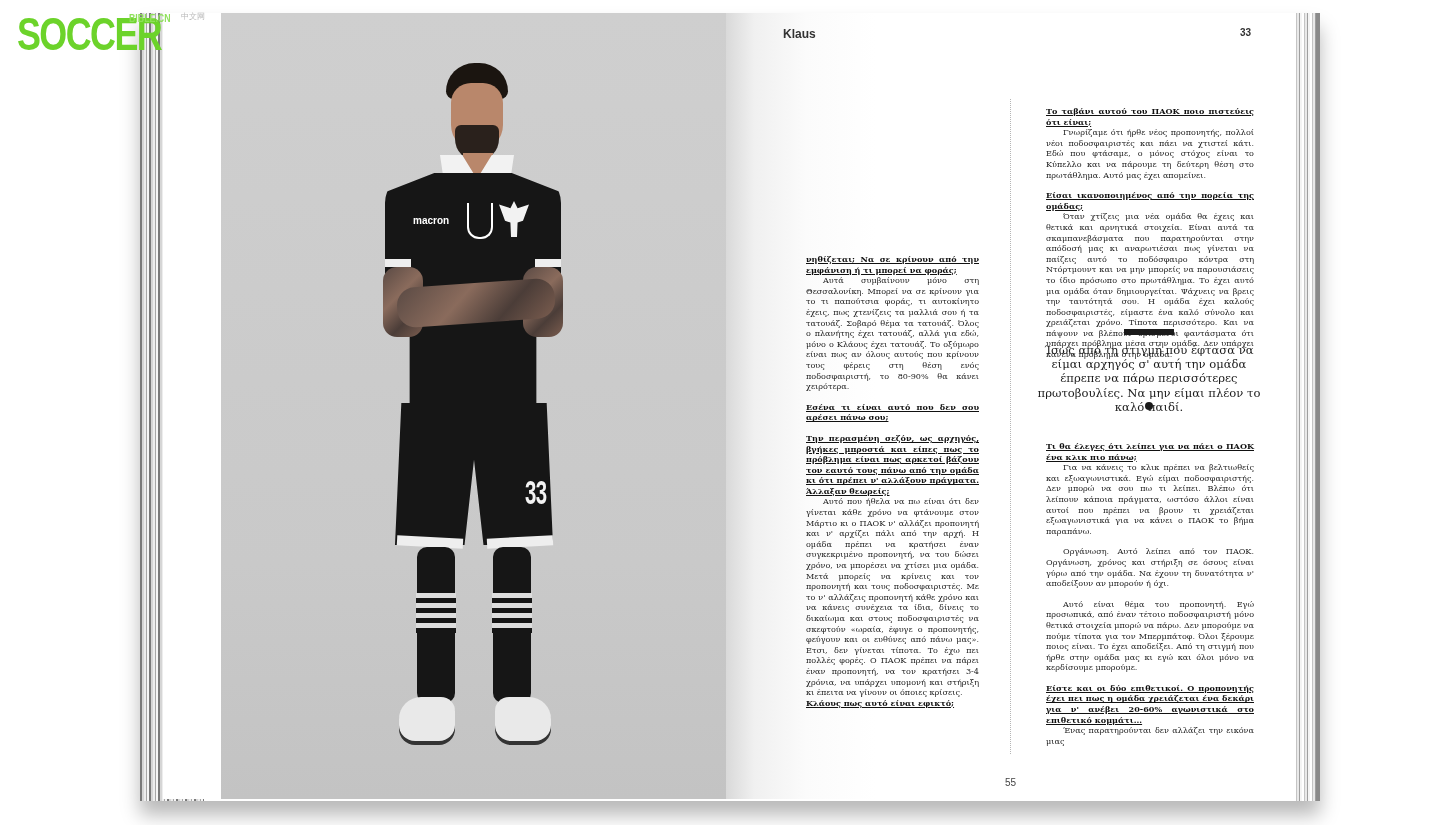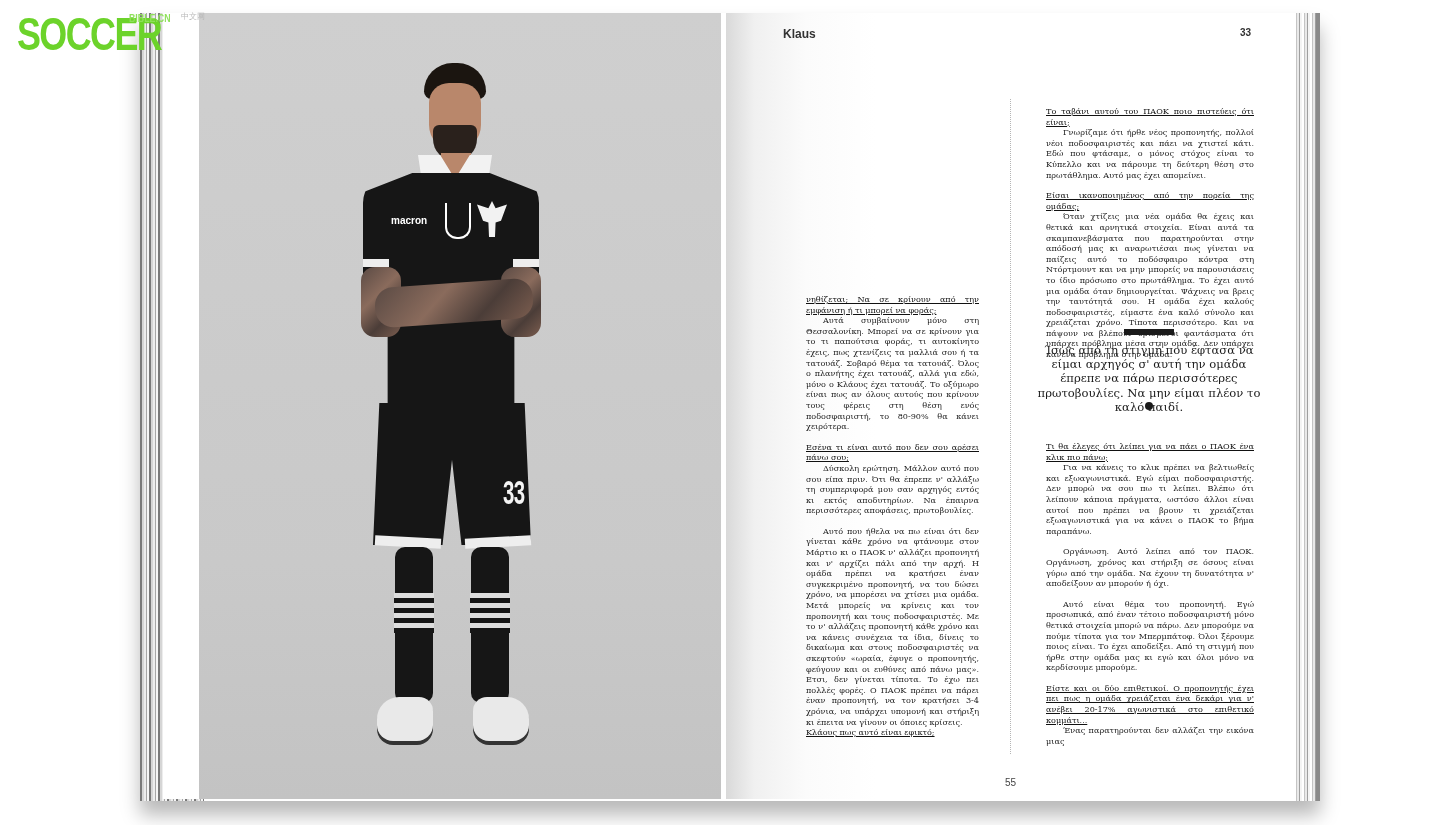--- a/index.html
+++ b/index.html
@@ -10,41 +10,41 @@
   .logo-main { font-family:"Liberation Sans", sans-serif; font-size:46px; font-weight:700; color:#6cd32a; letter-spacing:-2px; transform:scaleX(0.78); transform-origin:left top; line-height:44px; width:108px; }
   .logo-side { margin-left:4px; display:flex; flex-direction:row; }
   .logo-sub { font-family:"Liberation Sans", sans-serif; font-size:11px; font-weight:700; color:#8ee05a; line-height:12px; transform:scaleX(0.8); transform-origin:left top; }
   .logo-sub2 { font-family:"Liberation Sans", sans-serif; font-size:8px; color:#b8b8b8; line-height:10px; }
 
   
   .mag { position:absolute; left:140px; top:13px; width:1180px; height:788px; box-shadow:0 14px 18px rgba(0,0,0,0.28); }
   .edge-left { position:absolute; left:0; top:0; width:64px; height:100%;
     background:repeating-linear-gradient(90deg,#7a7a7a 0 2px,#d6d6d6 2px 4px,#ededed 4px 6px,#a7a7a7 6px 7px,#f6f6f6 7px 9px); }
   .left-page { position:absolute; left:23px; top:0; width:563px; height:786px; background:#ffffff; }
-  .photo { position:absolute; left:36px; top:0; width:522px; height:786px; background:linear-gradient(180deg,#cfcfcf 0%,#c9c9c9 70%,#c3c3c3 100%); overflow:hidden; }
+  .photo { position:absolute; left:58px; top:0; width:522px; height:786px; background:linear-gradient(180deg,#cfcfcf 0%,#c9c9c9 70%,#c3c3c3 100%); overflow:hidden; }
   .right-page { position:absolute; left:586px; top:0; width:568px; height:786px;
     background:linear-gradient(90deg,#d9d9d9 0px,#f0f0f0 28px,#fbfbfb 80px,#ffffff 150px); }
   .edge-right { position:absolute; left:1154px; top:0; width:26px; height:100%;
     background:repeating-linear-gradient(90deg,#ffffff 0 2px,#c4c4c4 2px 3px,#e9e9e9 3px 5px,#9f9f9f 5px 6px,#f4f4f4 6px 8px); }
   .edge-right::after { content:""; position:absolute; right:0; top:0; width:4px; height:100%; background:#8a8a8a; }
 
   
   .fig { position:absolute; }
   .skin { background:#b9876b; }
   .tattoo { background:linear-gradient(135deg,#5a4a44,#8a6b5c 40%,#4b3d38 70%,#7b5d4f); }
   .black { background:#161616; }
 
   
   .run-head { position:absolute; left:57px; top:14px; font-family:"Liberation Sans", sans-serif; font-weight:700; font-size:12px; color:#333; }
   .page-num { position:absolute; left:514px; top:14px; font-family:"Liberation Sans", sans-serif; font-weight:700; font-size:10px; color:#333; }
   .folio { position:absolute; left:279px; top:764px; font-family:"Liberation Sans", sans-serif; font-size:10px; color:#444; }
   .col { position:absolute; font-size:8.1px; line-height:10.6px; color:#222; text-align:justify; }
-  .col1 { left:80px; top:241px; width:173px;margin-top:40px; }
+  .col1 { left:80px; top:241px; width:173px; }
   .col2 { left:320px; top:93px; width:208px; }
-  .q { font-weight:400; text-decoration:underline; color:#111; margin:0; }
+  .q { font-weight:700; text-decoration:underline; color:#111; margin:0; }
   .a { margin:0; text-indent:17px; }
   .gap { height:10px; }
   .divider { position:absolute; left:284px; top:86px; height:655px; border-left:1px dotted #b5b5b5; }
 
   .pull-bar { position:absolute; left:398px; top:316px; width:50px; height:6px; background:#1a1a1a; }
   .pull { position:absolute; left:305px; top:330px; width:236px; font-size:11.6px; line-height:14.2px; text-align:center; color:#1b1b1b; }
   .pull-dot { position:absolute; left:419px; top:389px; width:8px; height:8px; border-radius:50%; background:#1a1a1a; }
 </style>
 </head>
 <body>
@@ -99,22 +99,22 @@
 
   <div class="right-page">
     <div class="run-head">Klaus</div>
     <div class="page-num">33</div>
 
     <div class="col col1" id="col1">
         <p class="q">νηθίζεται; Να σε κρίνουν από την εμφάνιση ή τι μπορεί να φοράς;</p>
         <p class="a">Αυτά συμβαίνουν μόνο στη Θεσσαλονίκη. Μπορεί να σε κρίνουν για το τι παπούτσια φοράς, τι αυτοκίνητο έχεις, πως χτενίζεις τα μαλλιά σου ή τα τατουάζ. Σοβαρό θέμα τα τατουάζ. Όλος ο πλανήτης έχει τατουάζ, αλλά για εδώ, μόνο ο Κλάους έχει τατουάζ. Το οξύμωρο είναι πως αν όλους αυτούς που κρίνουν τους φέρεις στη θέση ενός ποδοσφαιριστή, το 80-90% θα κάνει χειρότερα.</p>
         <div class="gap"></div>
         <p class="q">Εσένα τι είναι αυτό που δεν σου αρέσει πάνω σου;</p>
-        <p class="a">Δύσκολη ερώτηση. Μάλλον αυτό που σου είπα πριν. Ότι θα έπρεπε ν' αλλάξω τη συμπεριφορά μου σαν αρχηγός εντός κι εκτός αποδυτηρίων. Να έπαιρνα περισσότερες αποφάσεις, πρωτοβουλίες.</p>
         <div class="gap"></div>
+        <p class="q">Την περασμένη σεζόν, ως αρχηγός, βγήκες μπροστά και είπες πως το πρόβλημα είναι πως αρκετοί βάζουν τον εαυτό τους πάνω από την ομάδα κι ότι πρέπει ν' αλλάξουν πράγματα. Άλλαξαν θεωρείς;</p>
         <p class="a">Αυτό που ήθελα να πω είναι ότι δεν γίνεται κάθε χρόνο να φτάνουμε στον Μάρτιο κι ο ΠΑΟΚ ν' αλλάζει προπονητή και ν' αρχίζει πάλι από την αρχή. Η ομάδα πρέπει να κρατήσει έναν συγκεκριμένο προπονητή, να του δώσει χρόνο, να μπορέσει να χτίσει μια ομάδα. Μετά μπορείς να κρίνεις και τον προπονητή και τους ποδοσφαιριστές. Με το ν' αλλάζεις προπονητή κάθε χρόνο και να κάνεις συνέχεια τα ίδια, δίνεις το δικαίωμα και στους ποδοσφαιριστές να σκεφτούν «ωραία, έφυγε ο προπονητής, φεύγουν και οι ευθύνες από πάνω μας». Ετσι, δεν γίνεται τίποτα. Το έχω πει πολλές φορές. Ο ΠΑΟΚ πρέπει να πάρει έναν προπονητή, να τον κρατήσει 3-4 χρόνια, να υπάρχει υπομονή και στήριξη κι έπειτα να γίνουν οι όποιες κρίσεις.</p>
         <p class="q">Κλάους πως αυτό είναι εφικτό;</p>
       </div>
     <div class="divider"></div>
     <div class="col col2" id="col2">
         <p class="q">Το ταβάνι αυτού του ΠΑΟΚ ποιο πιστεύεις ότι είναι;</p>
         <p class="a">Γνωρίζαμε ότι ήρθε νέος προπονητής, πολλοί νέοι ποδοσφαιριστές και πάει να χτιστεί κάτι. Εδώ που φτάσαμε, ο μόνος στόχος είναι το Κύπελλο και να πάρουμε τη δεύτερη θέση στο πρωτάθλημα. Αυτό μας έχει απομείνει.</p>
         <div class="gap"></div>
         <p class="q">Είσαι ικανοποιημένος από την πορεία της ομάδας;</p>
         <p class="a">Όταν χτίζεις μια νέα ομάδα θα έχεις και θετικά και αρνητικά στοιχεία. Είναι αυτά τα σκαμπανεβάσματα που παρατηρούνται στην απόδοσή μας κι αναρωτιέσαι πως γίνεται να παίζεις αυτό το ποδόσφαιρο κόντρα στη Ντόρτμουντ και να μην μπορείς να παρουσιάσεις το ίδιο πρόσωπο στο πρωτάθλημα. Το έχει αυτό μια ομάδα όταν δημιουργείται. Ψάχνεις να βρεις την ταυτότητά σου. Η ομάδα έχει καλούς ποδοσφαιριστές, είμαστε ένα καλό σύνολο και χρειάζεται χρόνο. Τίποτα περισσότερο. Και να πάψουν να βλέπουν ορισμένοι φαντάσματα ότι υπάρχει πρόβλημα μέσα στην ομάδα. Δεν υπάρχει κανένα πρόβλημα στην ομάδα.</p>
@@ -125,21 +125,21 @@
     <div class="pull-dot"></div>
 
     <div class="col col2" id="col2b" style="top:428px;">
         <p class="q">Τι θα έλεγες ότι λείπει για να πάει ο ΠΑΟΚ ένα κλικ πιο πάνω;</p>
         <p class="a">Για να κάνεις το κλικ πρέπει να βελτιωθείς και εξωαγωνιστικά. Εγώ είμαι ποδοσφαιριστής. Δεν μπορώ να σου πω τι λείπει. Βλέπω ότι λείπουν κάποια πράγματα, ωστόσο άλλοι είναι αυτοί που πρέπει να βρουν τι χρειάζεται εξωαγωνιστικά για να κάνει ο ΠΑΟΚ το βήμα παραπάνω.</p>
         <div class="gap"></div>
         <p class="a">Οργάνωση. Αυτό λείπει από τον ΠΑΟΚ. Οργάνωση, χρόνος και στήριξη σε όσους είναι γύρω από την ομάδα. Να έχουν τη δυνατότητα ν' αποδείξουν αν μπορούν ή όχι.</p>
         <div class="gap"></div>
         <p class="a">Αυτό είναι θέμα του προπονητή. Εγώ προσωπικά, από έναν τέτοιο ποδοσφαιριστή μόνο θετικά στοιχεία μπορώ να πάρω. Δεν μπορούμε να πούμε τίποτα για τον Μπερμπάτοφ. Όλοι ξέρουμε ποιος είναι. Το έχει αποδείξει. Από τη στιγμή που ήρθε στην ομάδα μας κι εγώ και όλοι μόνο να κερδίσουμε μπορούμε.</p>
         <div class="gap"></div>
-        <p class="q">Είστε και οι δύο επιθετικοί. Ο προπονητής έχει πει πως η ομάδα χρειάζεται ένα δεκάρι για ν' ανέβει 20-17% αγωνιστικά στο επιθετικό κομμάτι...</p>
+        <p class="q">Είστε και οι δύο επιθετικοί. Ο προπονητής έχει πει πως η ομάδα χρειάζεται ένα δεκάρι για ν' ανέβει 20-60% αγωνιστικά στο επιθετικό κομμάτι...</p>
         <p class="a">Ένας παρατηρούνται δεν αλλάζει την εικόνα μιας</p>
       </div>
 
     <div class="folio">55</div>
   </div>
 
   <div class="edge-right"></div>
 </div>
 
 </body></html>

